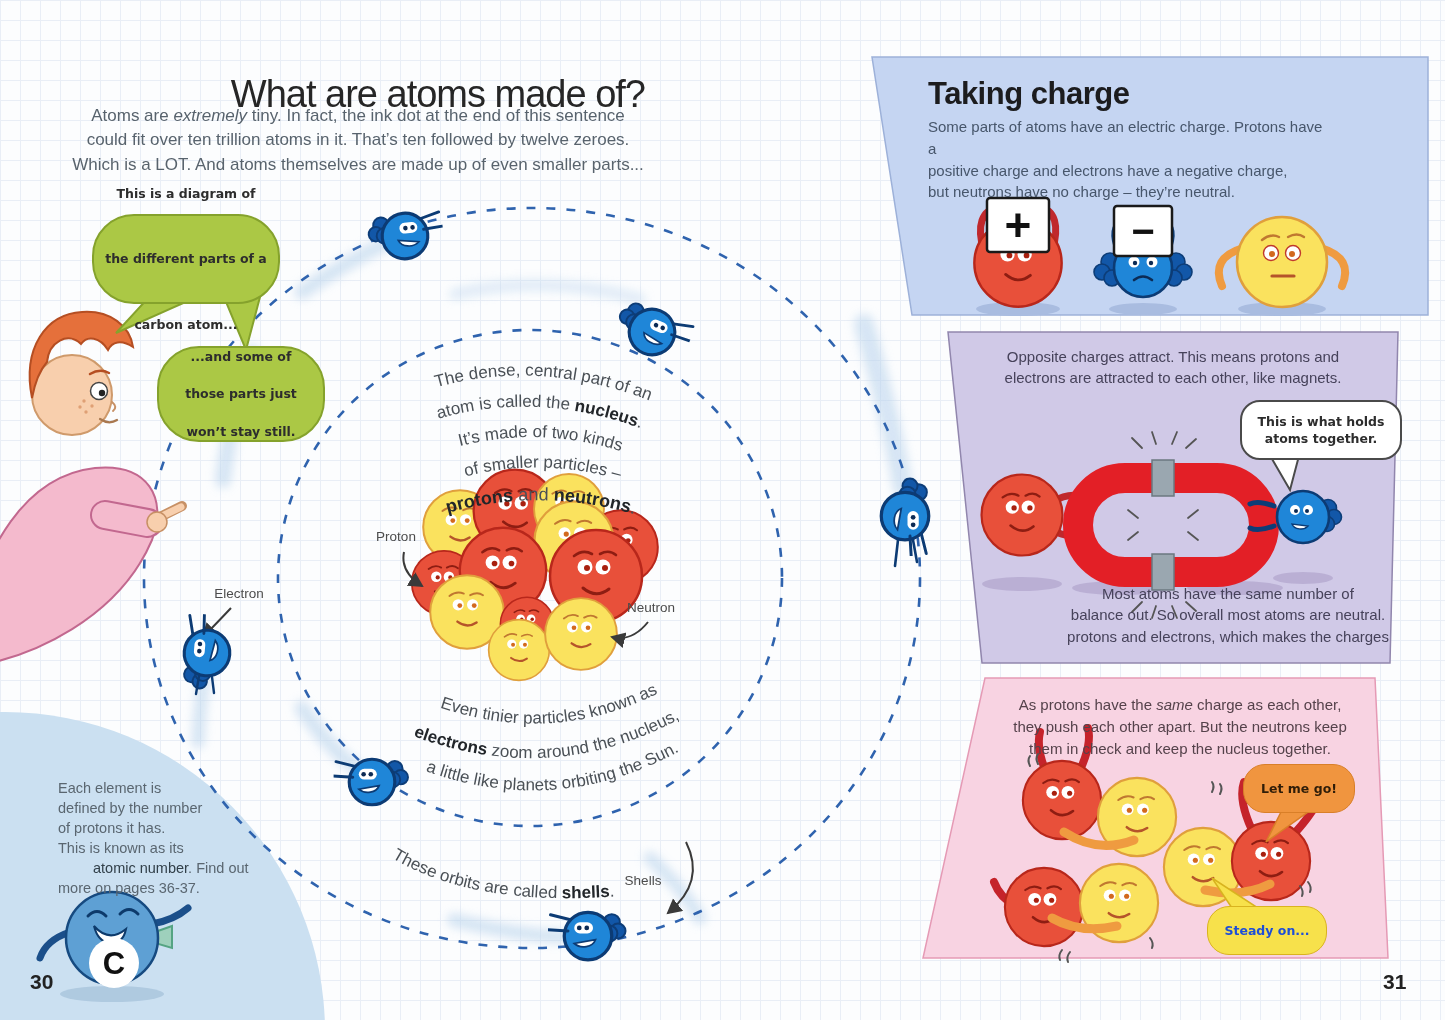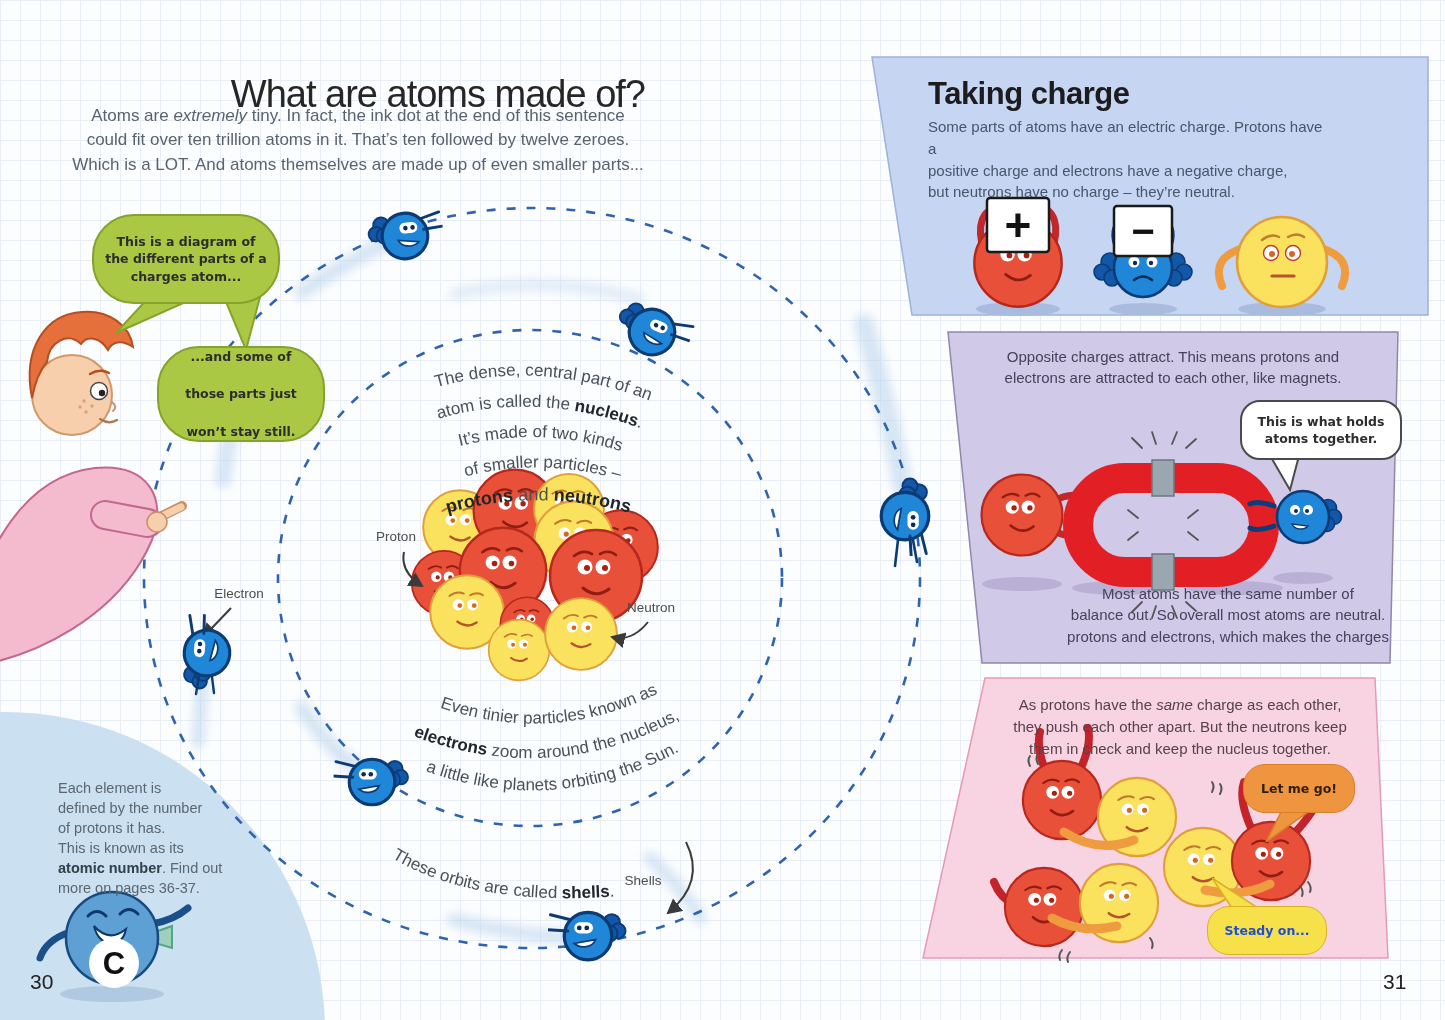--- a/index.html
+++ b/index.html
@@ -29,33 +29,33 @@
     font-size:17px;color:#58636d;line-height:1.43;
   }
   .intro .it{font-style:italic;}
 
   .bubble{
     border-radius:42px;display:flex;flex-direction:column;justify-content:center;
     text-align:center;font-size:12.5px;font-weight:bold;color:#2d2d2d;line-height:1.4;
     font-family:"DejaVu Sans", sans-serif;
   }
   .bubble-green{background:#abc845;border:2px solid #85a22c;}
-  .b1{left:92px;top:214px;width:184px;height:86px;}
+  .b1{left:92px;top:214px;width:184px;height:86px;gap:48px;}
   .b2{left:157px;top:346px;width:164px;height:92px;justify-content:space-between;}
   .bubble-teal{background:#9ed0bc;border:2px solid #55a483;border-radius:30px;}
   .b3{left:168px;top:900px;width:170px;height:64px;font-weight:bold;}
   .b3 .it{font-style:italic;}
 
   .element-note{
     left:58px;top:778px;width:205px;
     font-size:14.5px;color:#5a6670;line-height:1.38;
   }
-  .element-note .bold{font-weight:bold;color:#32404a;}
-
-  .page-num{font-size:21px;font-weight:400;color:#222;}
+  .element-note .bold{font-weight:normal;color:#32404a;margin-left:35px;}
+
+  .page-num{font-size:21px;font-weight:700;color:#222;}
   .pn-left{left:30px;top:970px;}
   .pn-right{left:1383px;top:970px;}
 
   
   .charge-title{
     left:928px;top:76px;font-size:31px;font-weight:800;color:#1c1c1e;letter-spacing:-0.5px;
   }
   .charge-body{
     left:928px;top:116px;width:400px;font-size:15px;color:#47566b;line-height:1.45;
   }
@@ -392,21 +392,21 @@
 
   <div class="abs intro">
     <div><span>Atoms are </span><span class="it">extremely</span><span> tiny. In fact, the ink dot at the end of this sentence</span></div>
     <div>could fit over ten trillion atoms in it. That’s ten followed by twelve zeroes.</div>
     <div>Which is a LOT. And atoms themselves are made up of even smaller parts...</div>
   </div>
 
   <div class="abs bubble bubble-green b1">
     <div>This is a diagram of</div>
     <div>the different parts of a</div>
-    <div>charges atom...</div>
+    <div>carbon atom...</div>
   </div>
 
   <div class="abs bubble bubble-green b2">
     <div>...and some of</div>
     <div>those parts just</div>
     <div>won’t stay still.</div>
   </div>
 
   <div class="abs element-note">
     <div>Each element is</div>

